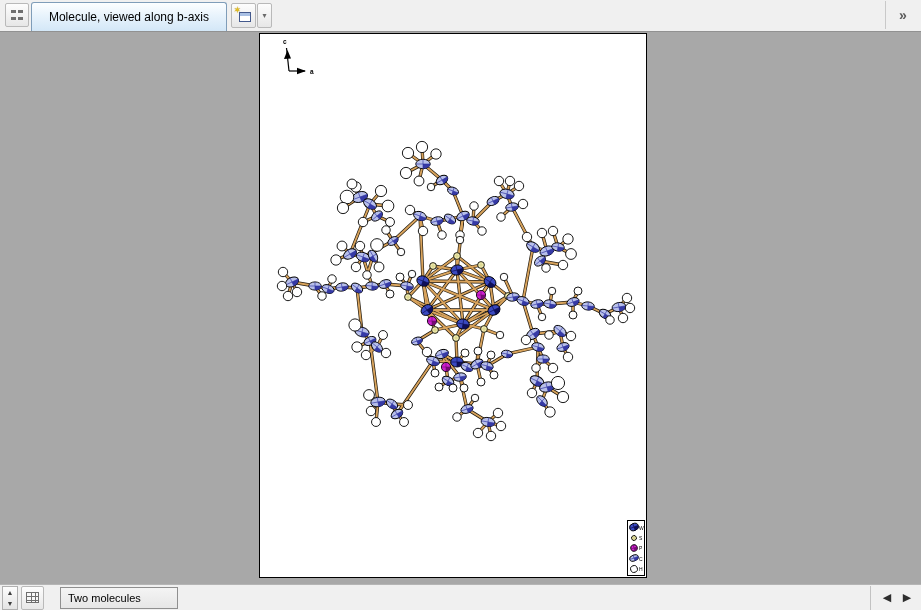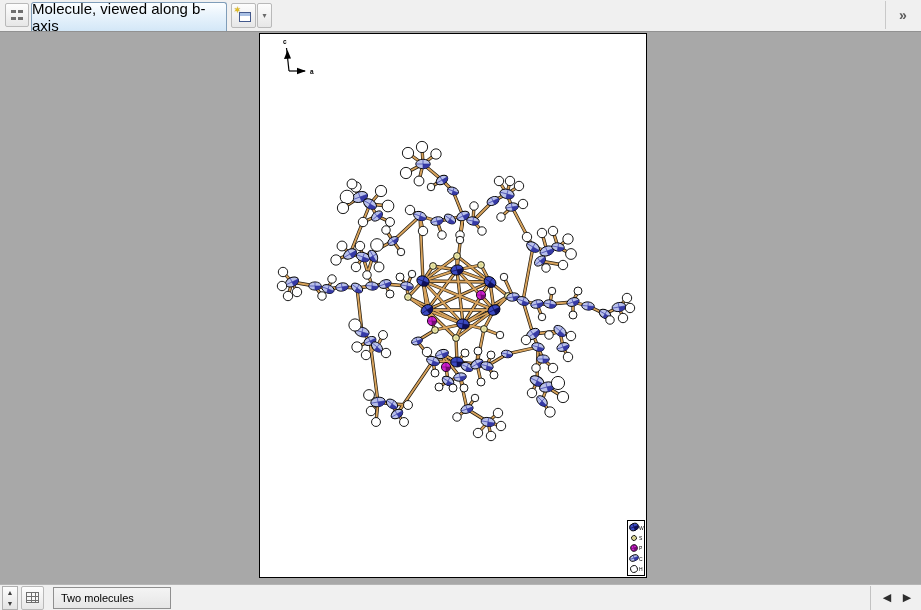--- a/index.html
+++ b/index.html
@@ -7,21 +7,21 @@
   body { font-family:"Liberation Sans", sans-serif; font-size:11px; color:#000; background:#f0f0f0; }
   .app { width:921px; height:610px; display:flex; flex-direction:column; }
 
   
   .topbar { height:32px; background:#f0f0f0; border-bottom:1px solid #919191; display:flex; align-items:flex-end; position:relative; }
   .tool-btn { background:linear-gradient(#fdfdfd,#e7e7e7); border:1px solid #b9b9b9; border-radius:2px; display:flex; align-items:center; justify-content:center; cursor:default; }
   .grid-btn { width:24px; height:24px; margin:0 0 4px 5px; }
   .grid-icon { width:12px; height:12px; display:grid; grid-template-columns:5px 5px; grid-template-rows:5px 5px; gap:2px; }
   .grid-icon i { background:#6f6f6f; width:5px; height:3px; margin-top:1px; }
   .doc-tab { width:196px; height:29px; margin-left:2px; border:1px solid #7f9db9; border-bottom:none; border-radius:3px 3px 0 0; background:linear-gradient(#fcfeff,#e8f3fc 45%,#d3e7f7); display:flex; align-items:center; justify-content:center; }
-  .doc-tab span { font-size:15px; }
+  .doc-tab span { font-size:12px; }
   .new-win-btn { width:25px; height:25px; margin:0 0 3px 4px; position:relative; }
   .new-win-icon { position:relative; width:14px; height:12px; }
   .win-shape { position:absolute; right:0; bottom:0; width:12px; height:10px; border:1px solid #44598c; background:#fff; }
   .win-shape::before { content:""; position:absolute; left:0; top:0; right:0; height:3px; background:#a9c0e4; }
   .star { position:absolute; left:-3px; top:-4px; font-size:9px; line-height:9px; color:#e8c11c; text-shadow:0 0 1px #9a7c00; }
   .drop-btn { width:15px; height:25px; margin:0 0 3px 1px; }
   .caret { font-size:8px; color:#6a6a6a; }
   .topbar-spacer { flex:1; }
   .overflow-btn { width:34px; height:28px; margin:0 2px 2px 0; border:none; border-left:1px solid #c9c9c9; background:#f0f0f0; display:flex; align-items:center; justify-content:center; }
   .overflow-btn span { font-size:14px; font-weight:bold; color:#5c5c5c; letter-spacing:-1px; }
@@ -40,21 +40,21 @@
   .statusbar { height:26px; background:#f0f0f0; border-top:1px solid #b5b5b5; display:flex; align-items:center; }
   .spinner { width:16px; height:24px; margin-left:2px; display:flex; flex-direction:column; border:1px solid #b0b0b0; background:linear-gradient(#fdfdfd,#e4e4e4); }
   .spin { flex:1; border:none; background:transparent; display:flex; align-items:center; justify-content:center; padding:0; }
   .spin span { font-size:7px; line-height:7px; color:#3f3f3f; }
   .table-btn { width:23px; height:24px; margin-left:3px; }
   .table-icon { width:13px; height:11px; border:1px solid #6e6e6e; background:
       linear-gradient(#6e6e6e,#6e6e6e) 0 3px/13px 1px no-repeat,
       linear-gradient(#6e6e6e,#6e6e6e) 0 7px/13px 1px no-repeat,
       linear-gradient(#6e6e6e,#6e6e6e) 4px 0/1px 11px no-repeat,
       linear-gradient(#6e6e6e,#6e6e6e) 8px 0/1px 11px no-repeat, #f7f7f7; }
-  .view-tab { width:118px; height:22px; margin-left:9px; border:1px solid #8f8f8f; background:linear-gradient(#f4f4f4,#e6e6e6); display:flex; align-items:center; padding-left:7px; }
+  .view-tab { width:118px; height:22px; margin-left:16px; border:1px solid #8f8f8f; background:linear-gradient(#f4f4f4,#e6e6e6); display:flex; align-items:center; padding-left:7px; }
   .status-spacer { flex:1; }
   .nav-group { height:24px; display:flex; align-items:center; border-left:1px solid #c2c2c2; padding-left:6px; margin-right:4px; }
   .nav-btn { width:20px; height:22px; border:none; background:transparent; display:flex; align-items:center; justify-content:center; }
   .nav-btn span { font-size:11px; color:#2e2e2e; }
 </style>
 </head>
 <body>
 
 <div class="app">
 

